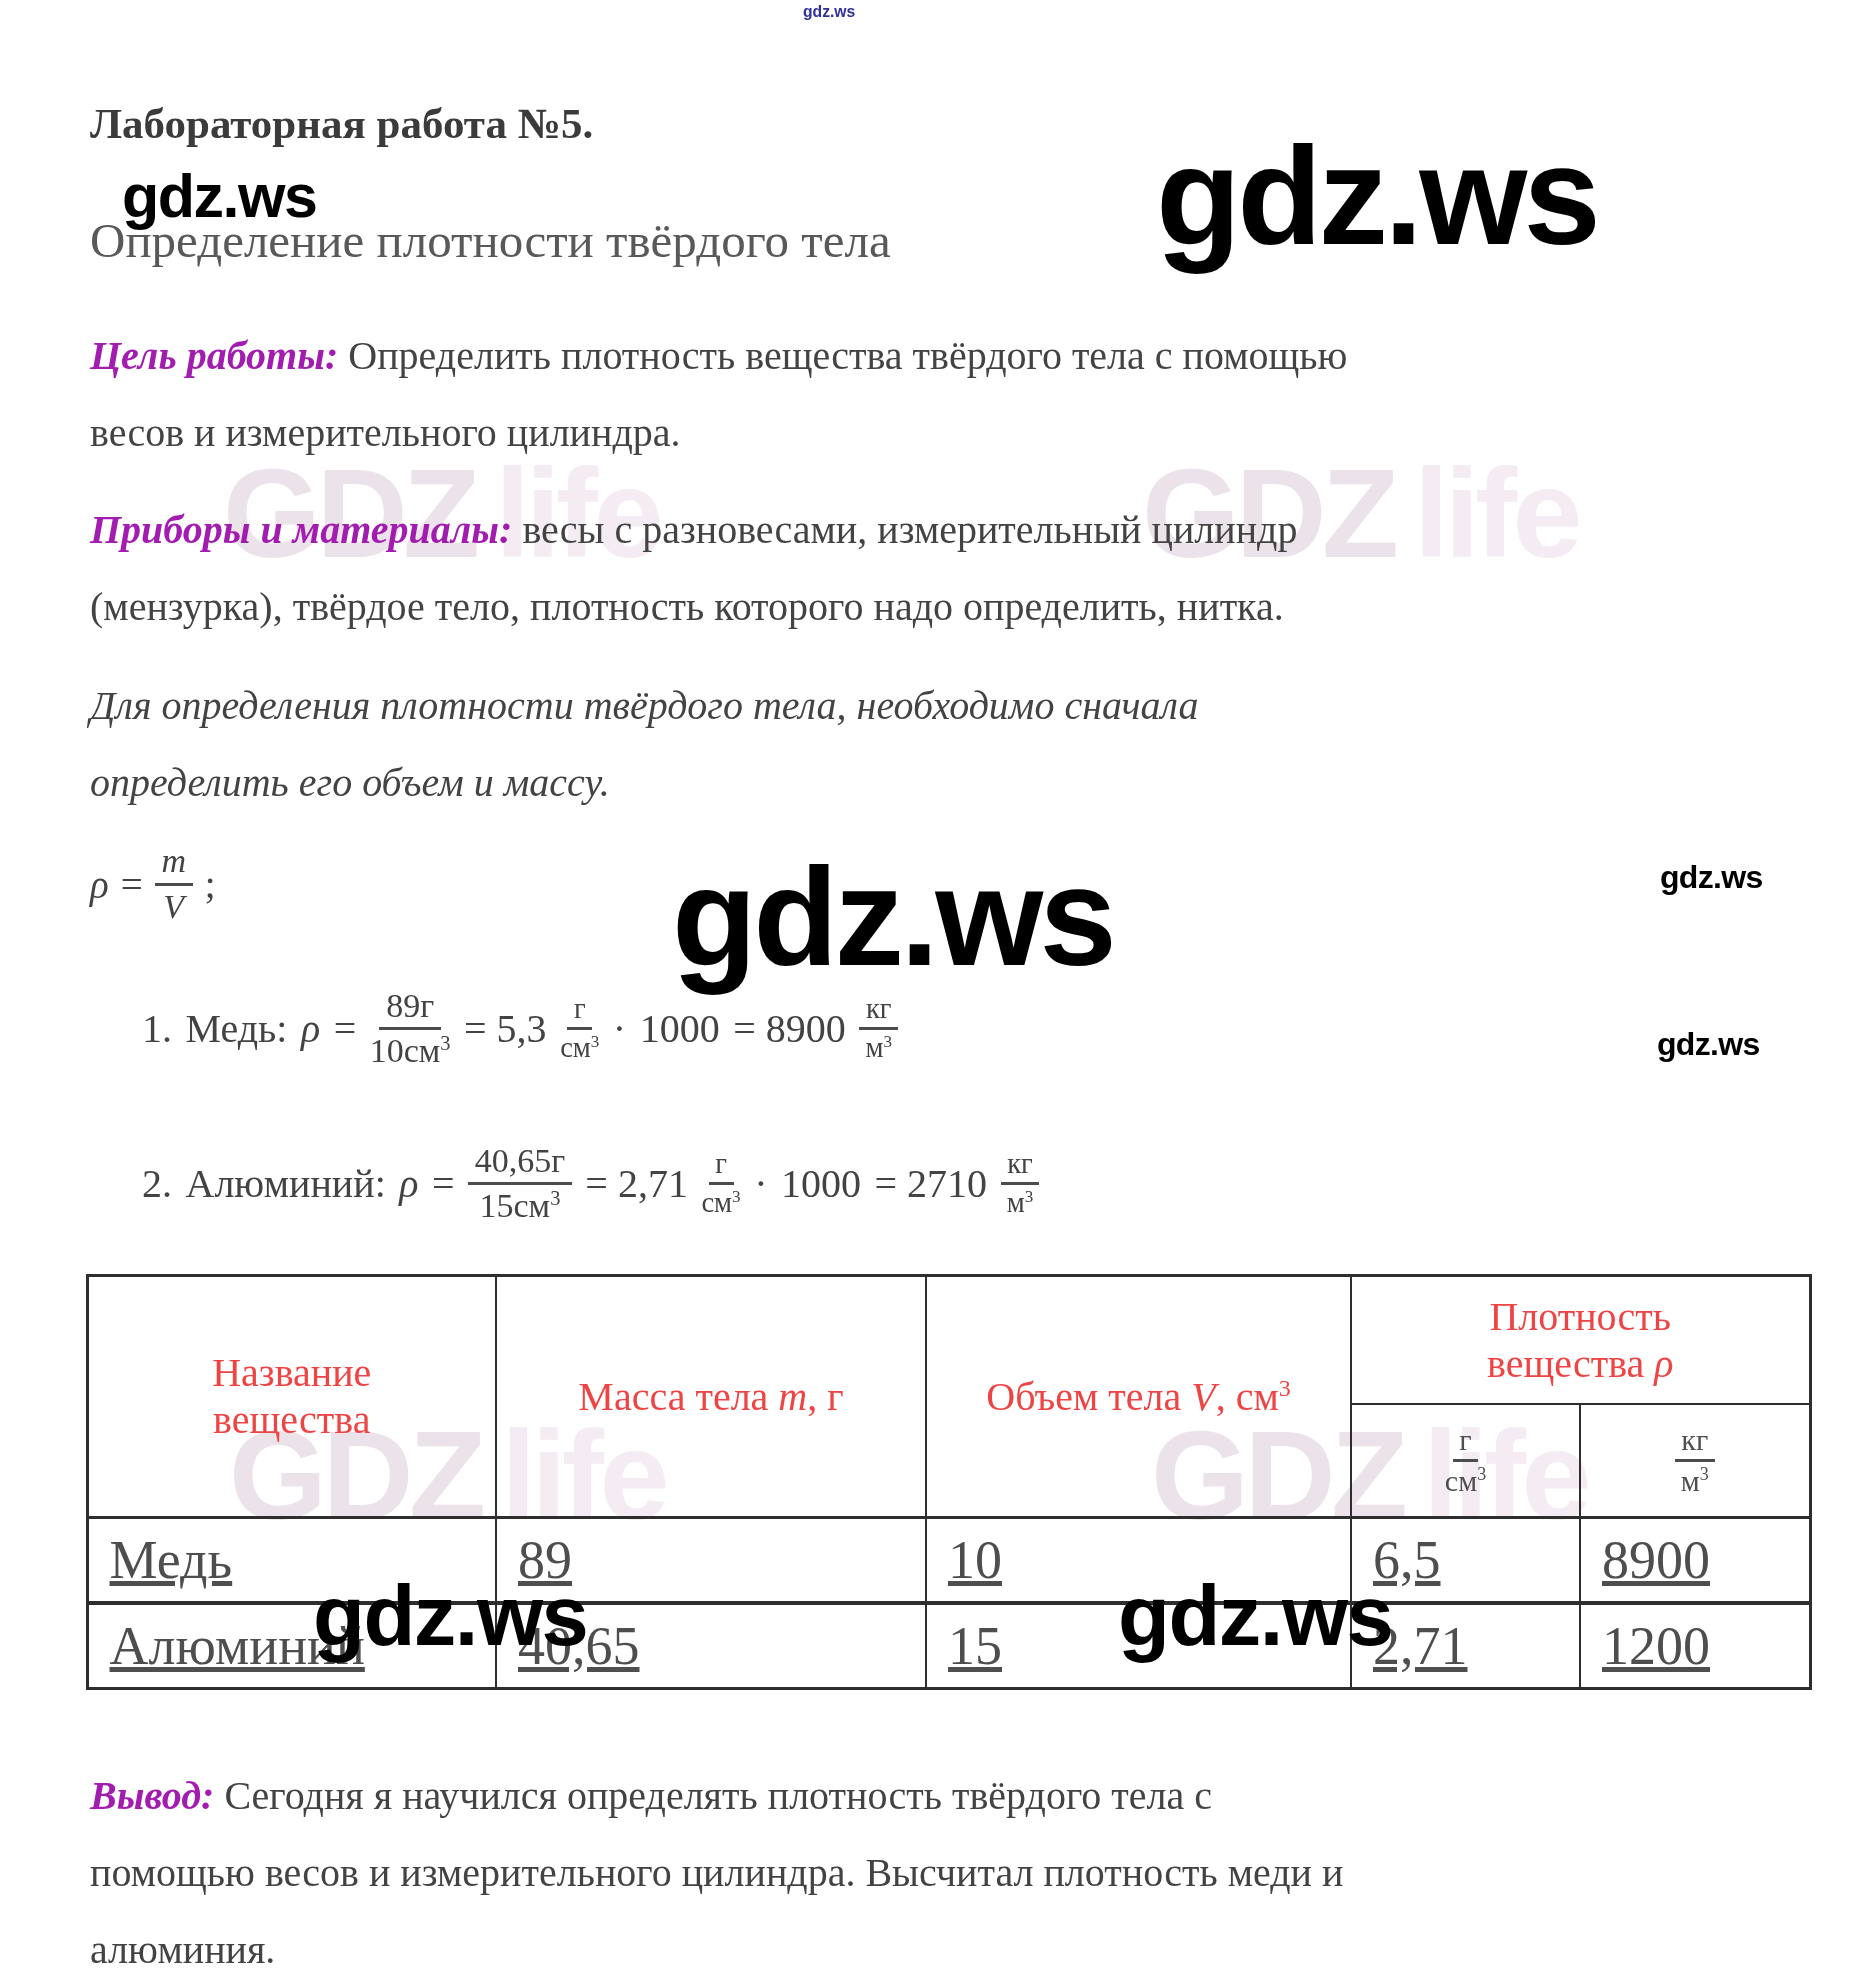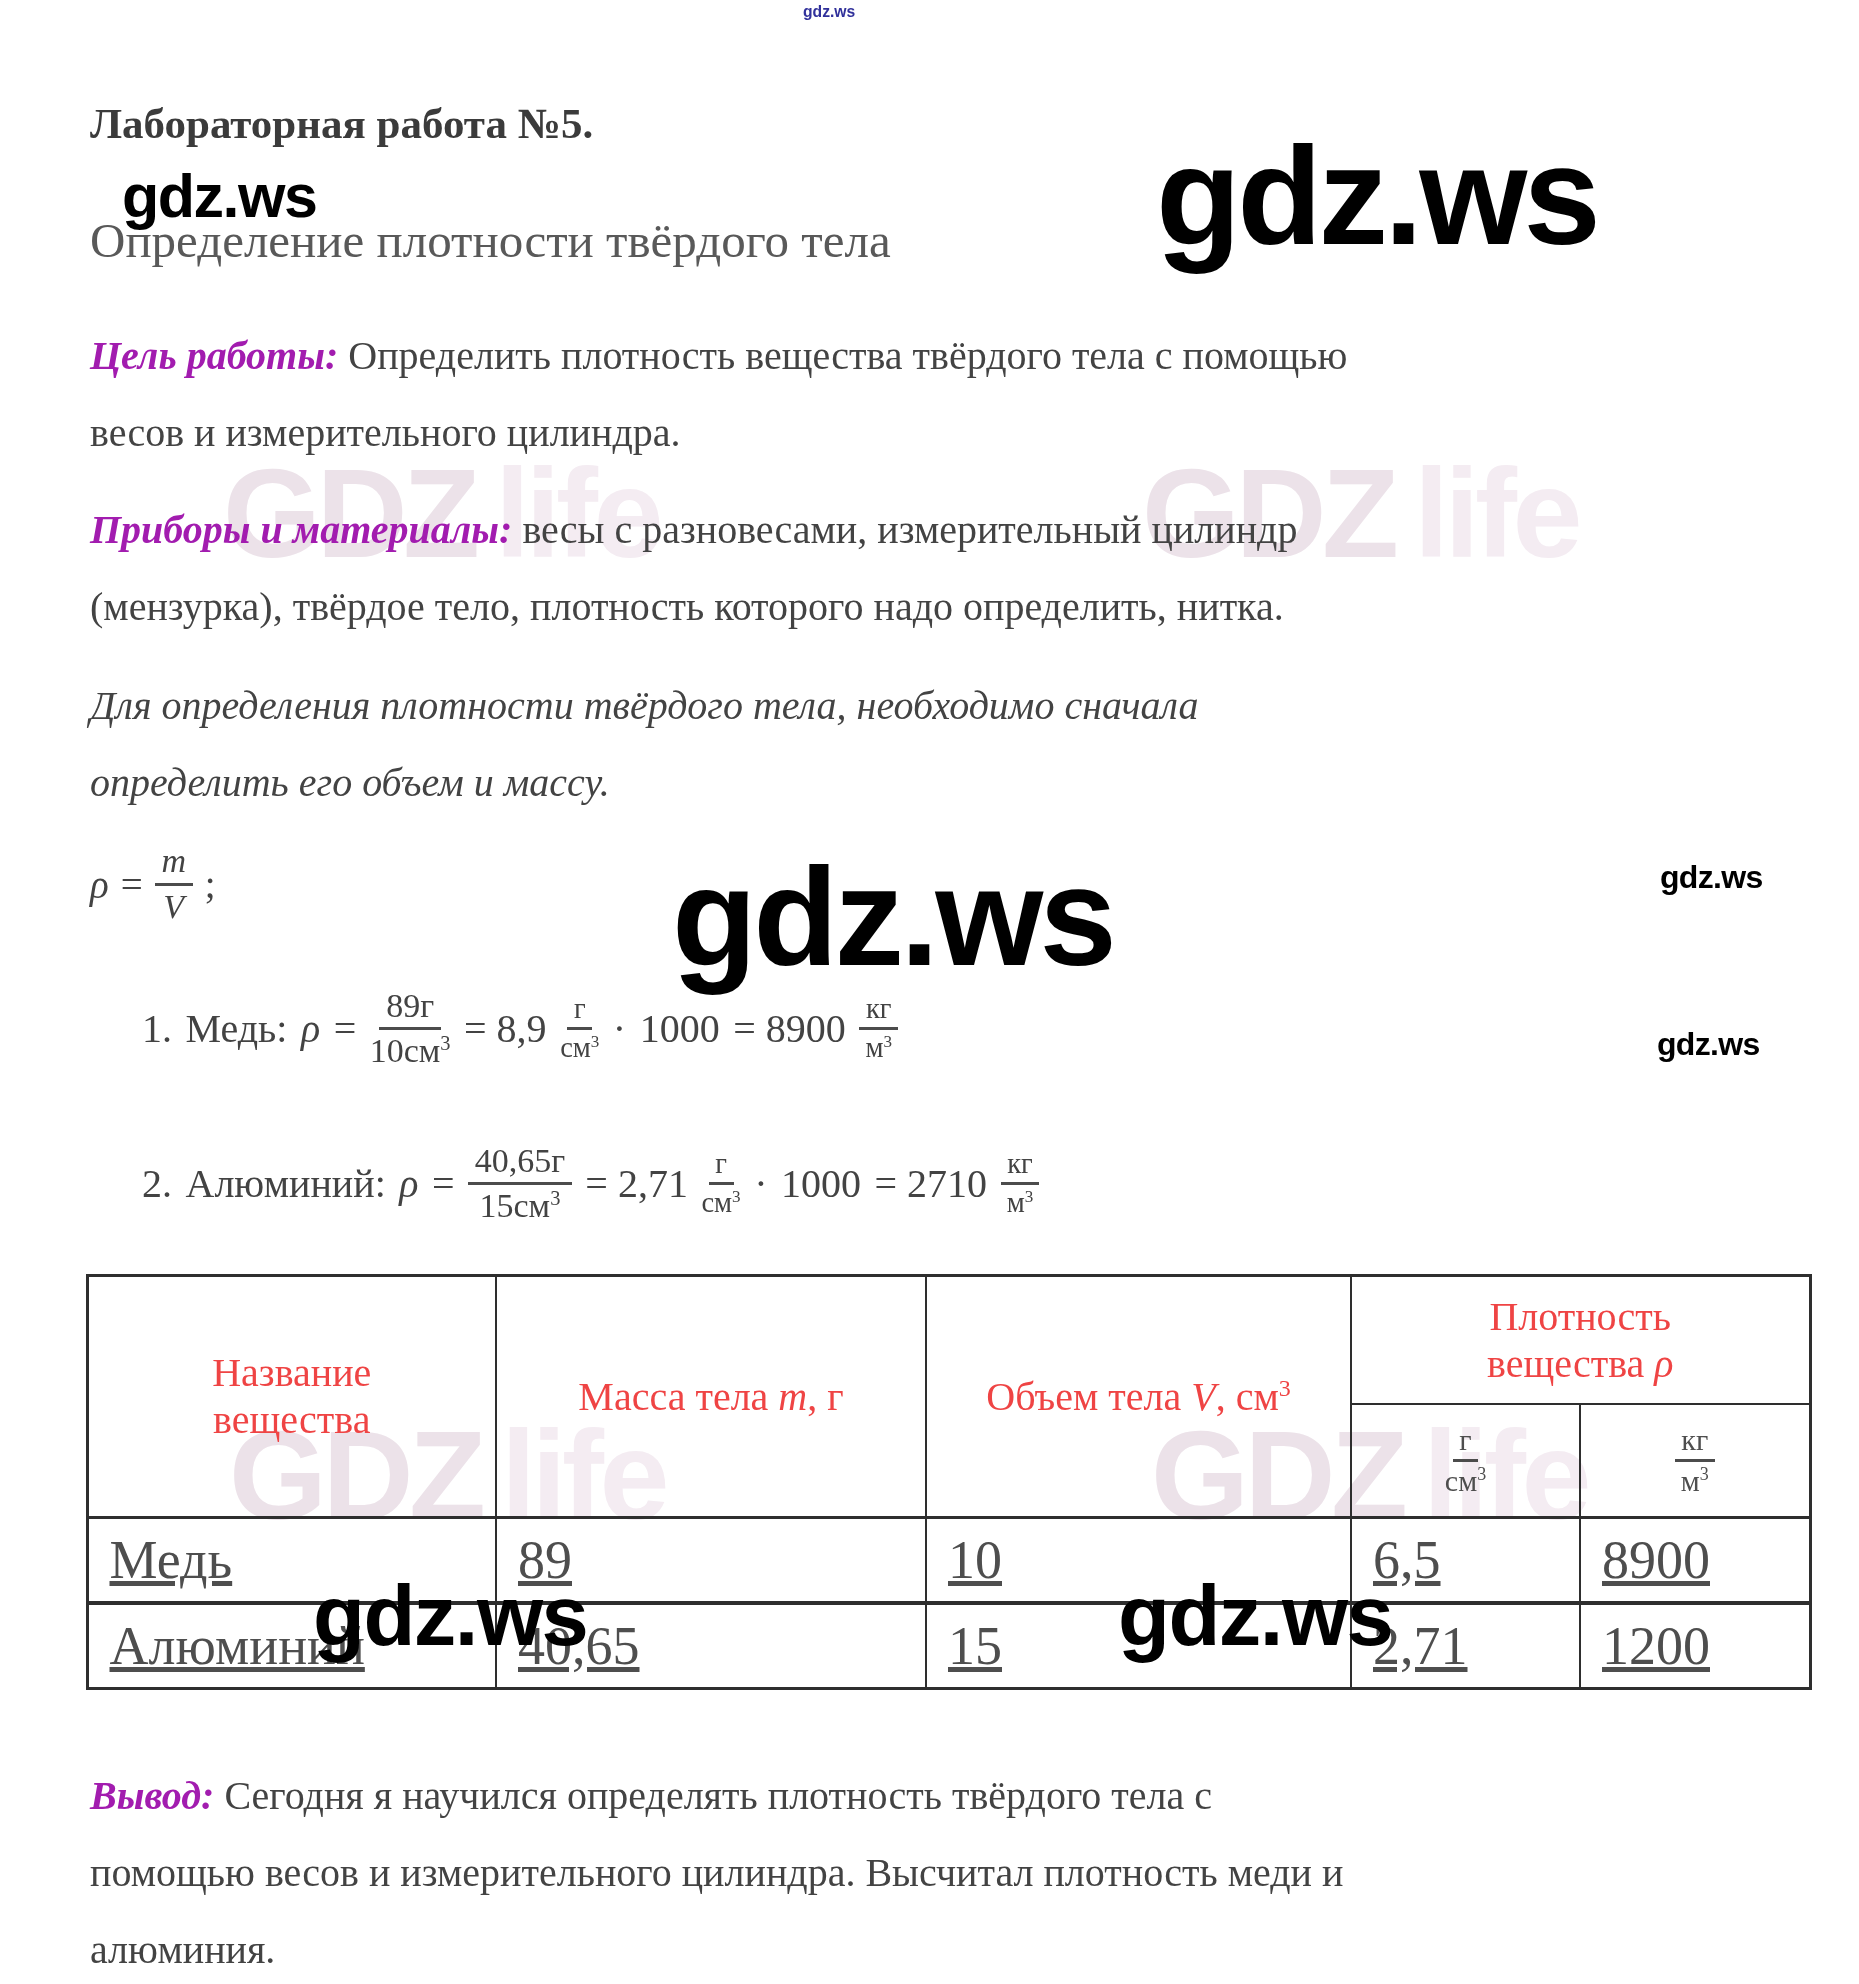--- a/index.html
+++ b/index.html
@@ -110,21 +110,21 @@
 
     <div class="eq first">
       <span>1.</span>
       <span>Медь:</span>
       <span class="mvar">ρ</span>
       <span>=</span>
       <span class="frac frac-big">
         <span class="num">89г</span>
         <span class="den"><span>10см</span><sup>3</sup></span>
       </span>
-      <span>= 8,9</span>
+      <span>= 5,3</span>
       <span class="frac frac-sm">
         <span class="num">г</span>
         <span class="den"><span>см</span><sup>3</sup></span>
       </span>
       <span>·</span>
       <span>1000</span>
       <span>= 8900</span>
       <span class="frac frac-sm">
         <span class="num">кг</span>
         <span class="den"><span>м</span><sup>3</sup></span>

